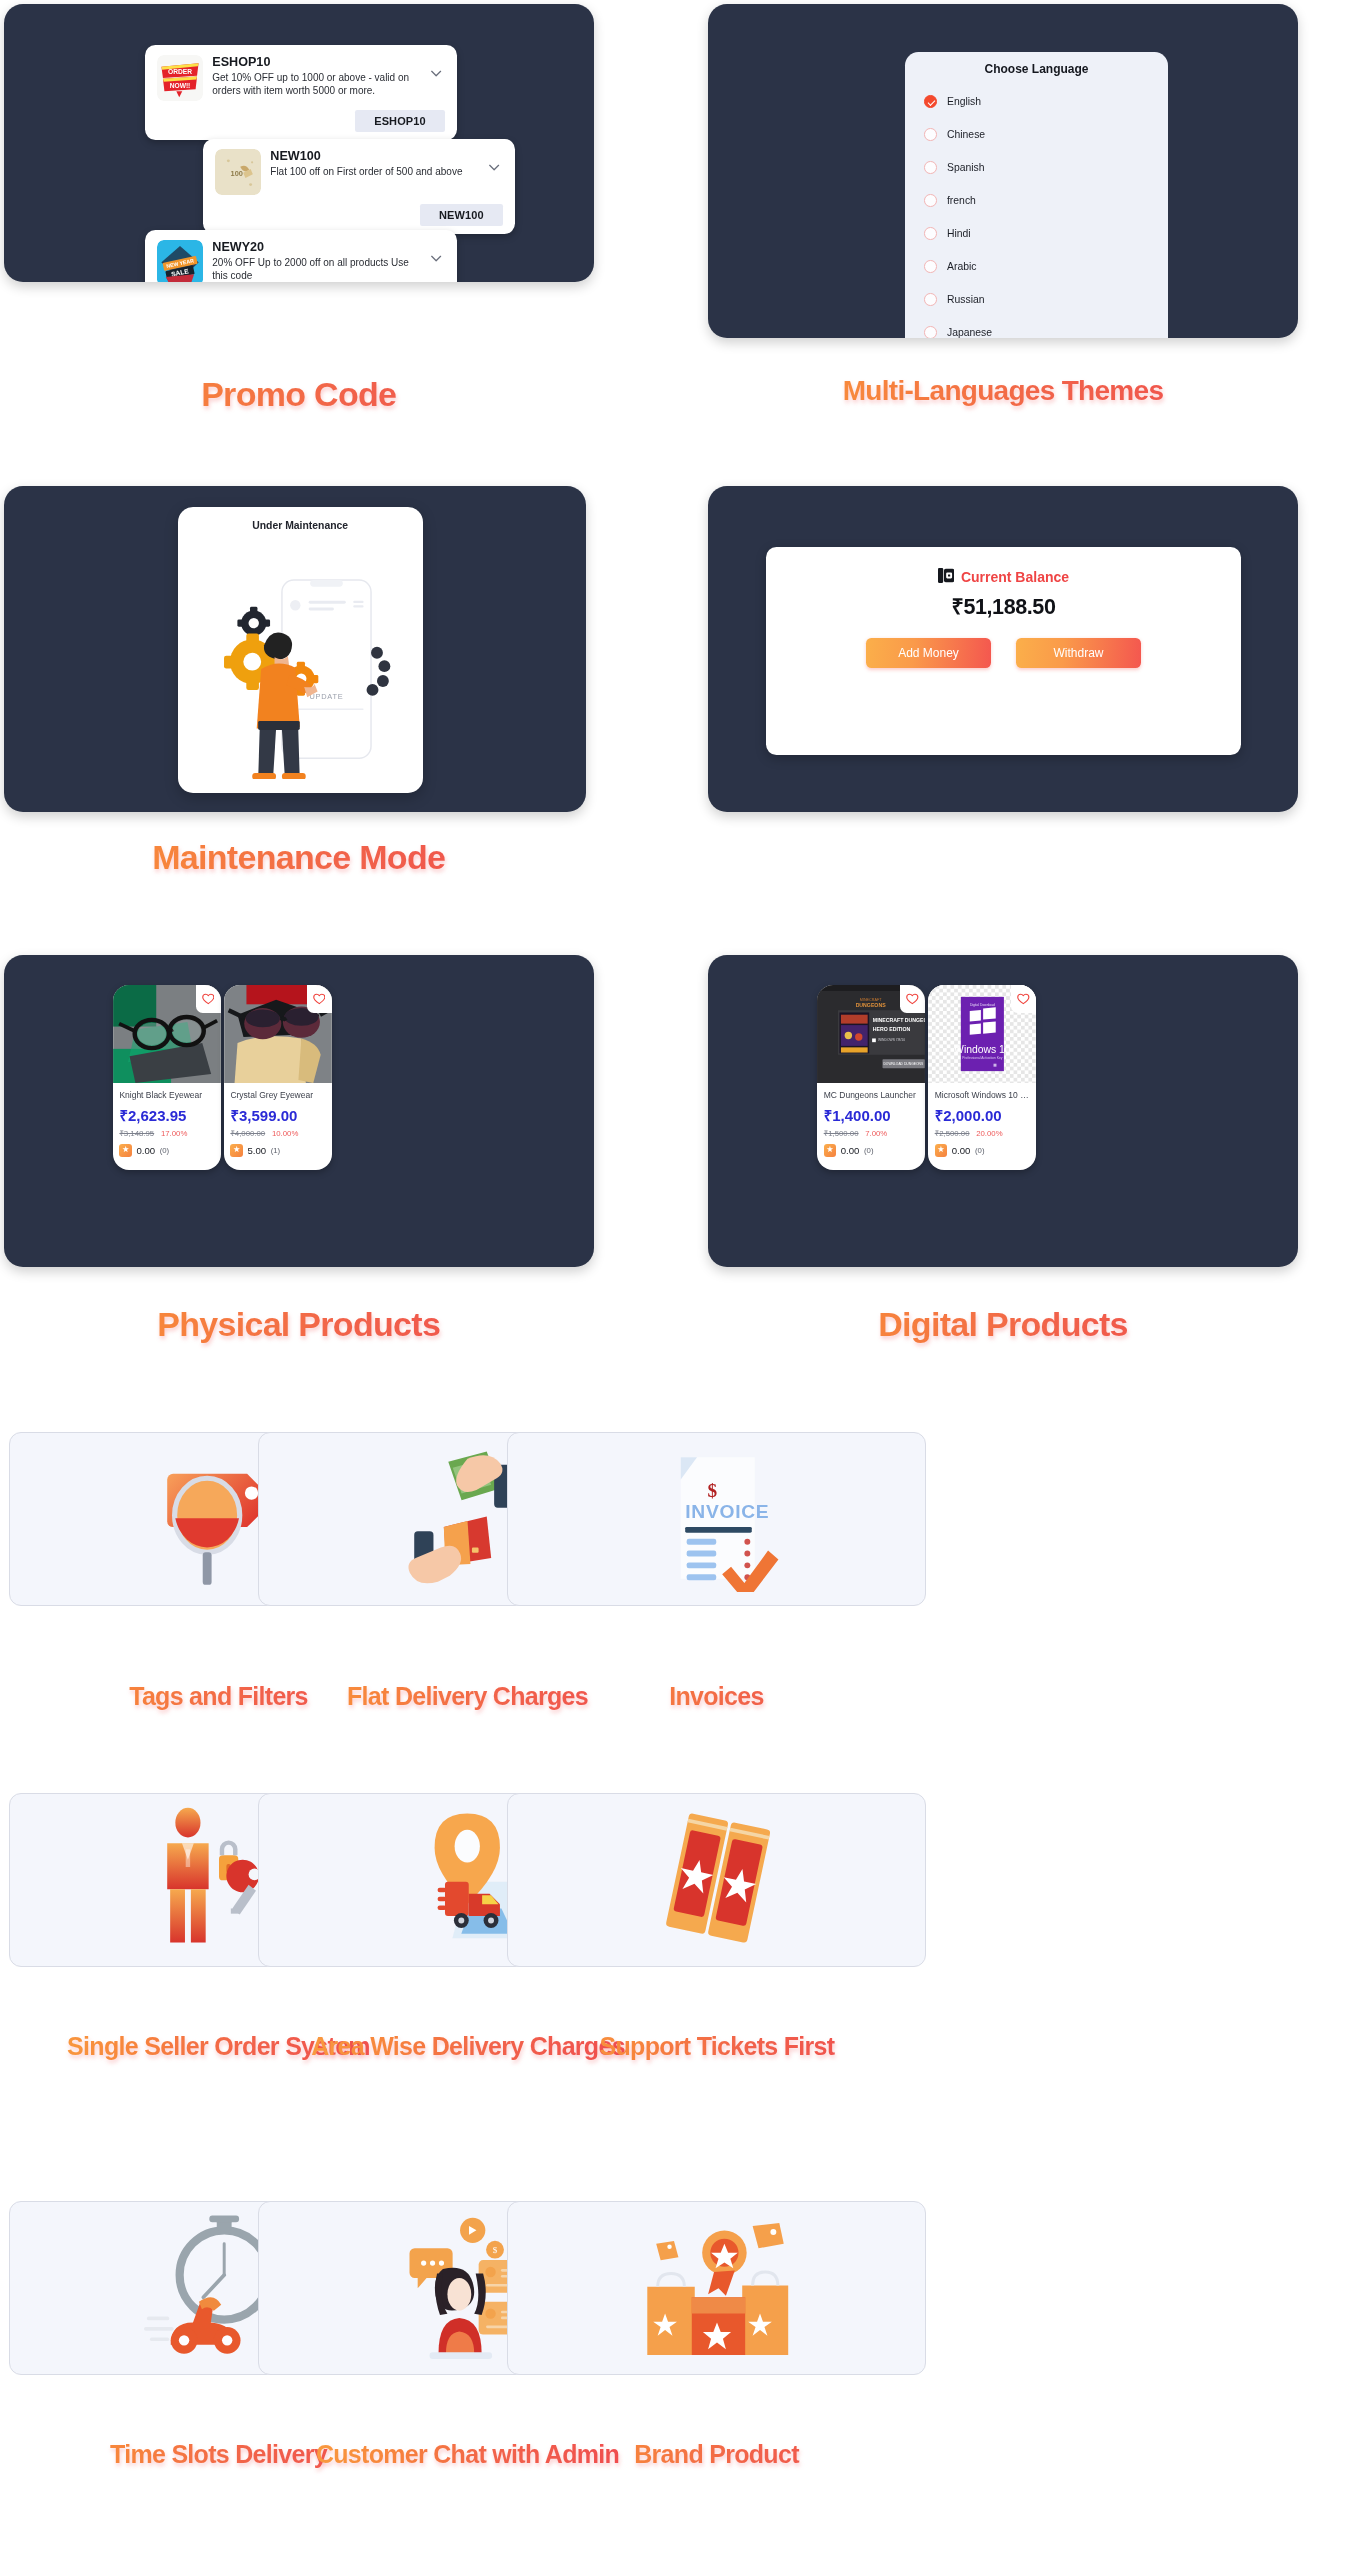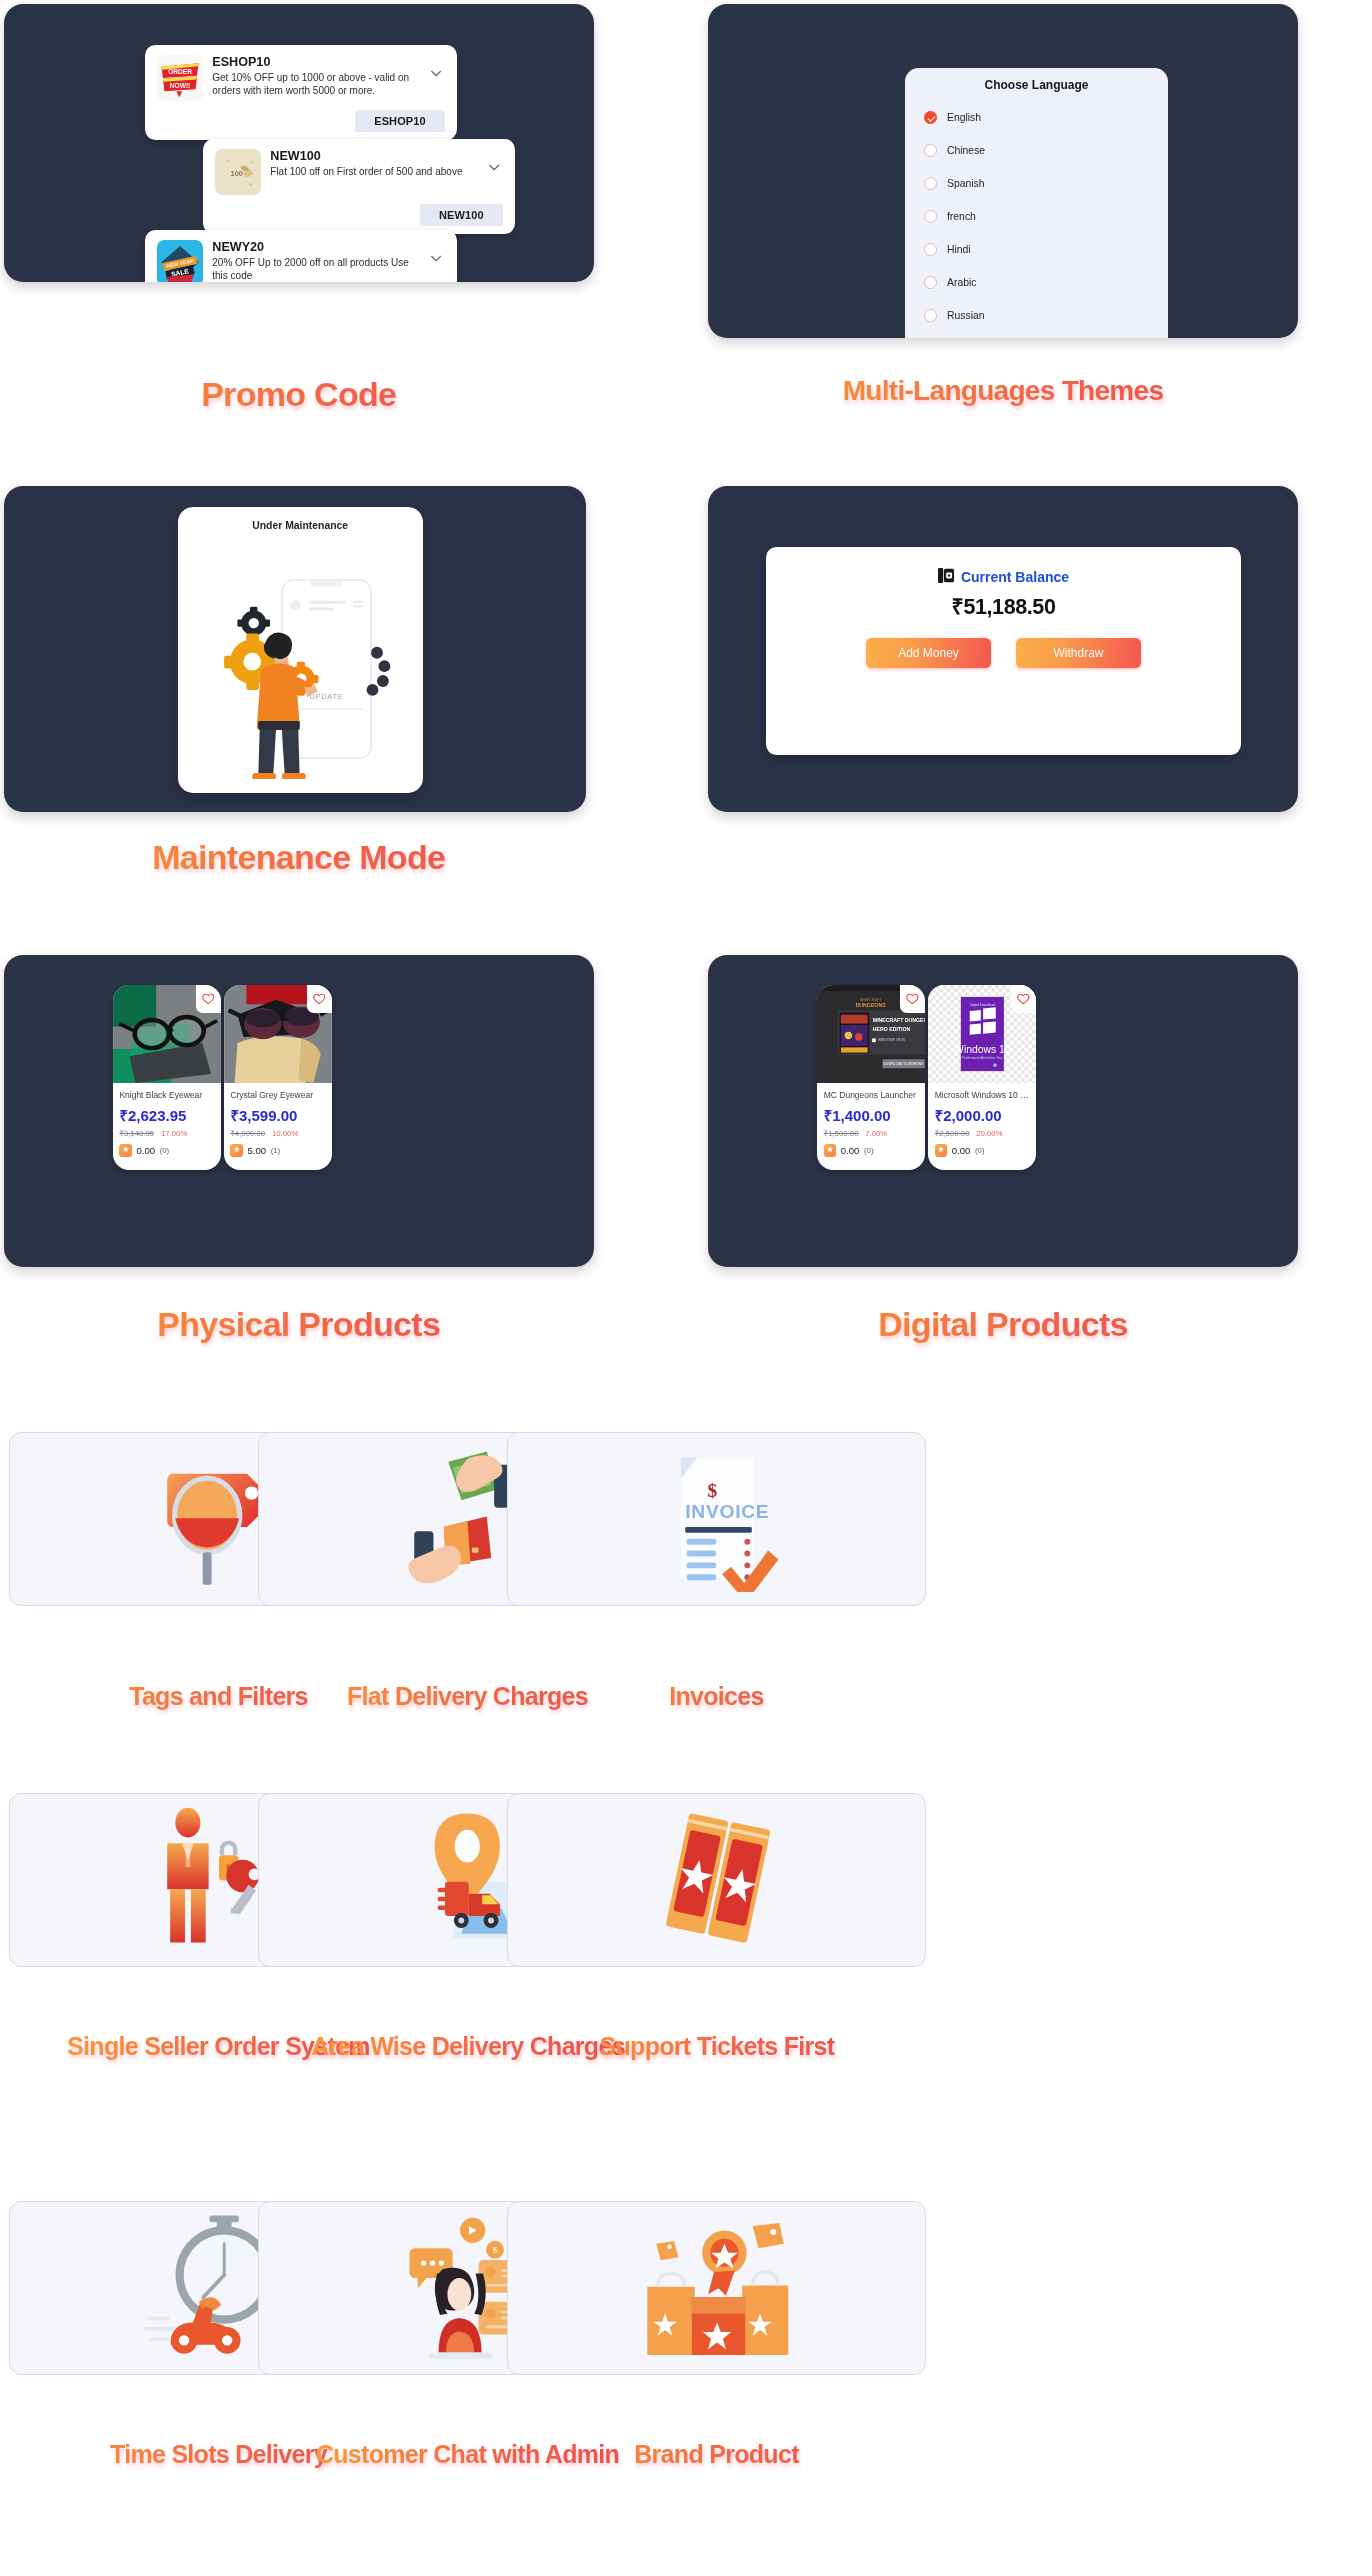--- a/index.html
+++ b/index.html
@@ -117,21 +117,21 @@
 
   
   .wallet-card {
     position: absolute; background: #fff;
     border-radius: 10.4px; box-shadow: 0 3.7px 10.4px rgba(0,0,0,0.22);
   }
   .wallet-head {
     display: flex; align-items: center; justify-content: center;
     gap: 6.7px; padding-top: 21px;
   }
-  .wallet-head-label { font-size: 14px; font-weight: 600; color: #1d4ed8; }
+  .wallet-head-label { font-size: 14px; font-weight: 600; color: #ef4444; }
   .wallet-amount {
     text-align: center; font-size: 21.5px; font-weight: 700;
     color: #101217; margin-top: 4.5px; letter-spacing: -0.4px;
   }
   .wallet-btns {
     display: flex; justify-content: center; gap: 25px; margin-top: 18px;
   }
   .wallet-btn {
     width: 125px; height: 30px; border-radius: 5.2px;
     background: linear-gradient(95deg, #fbaf4a 0%, #fa9a4a 38%, #f4574f 100%);
@@ -273,21 +273,21 @@
       </div>
       <div class="promo-bottom">
         <span class="promo-pill">NEWY20</span>
       </div>
     </div>
   </div>
 
   <h2 class="gtitle" style="position:absolute; left:3.7px; top:375px; width:590px; font-size:34px;">Promo Code</h2>
 
   <div class="panel" style="left:708px; top:3.7px; width:590px; height:334px;">
-    <div class="lang-sheet" style="left:197px; top:64px; width:263px; height:286px;">
+    <div class="lang-sheet" style="left:197px; top:48px; width:263px; height:286px;">
       <div class="lang-title">Choose Language</div>
 
       <div class="lang-row">
         <span class="radio on"></span>
         <span class="lang-label">English</span>
       </div>
       <div class="lang-row">
         <span class="radio"></span>
         <span class="lang-label">Chinese</span>
       </div>

